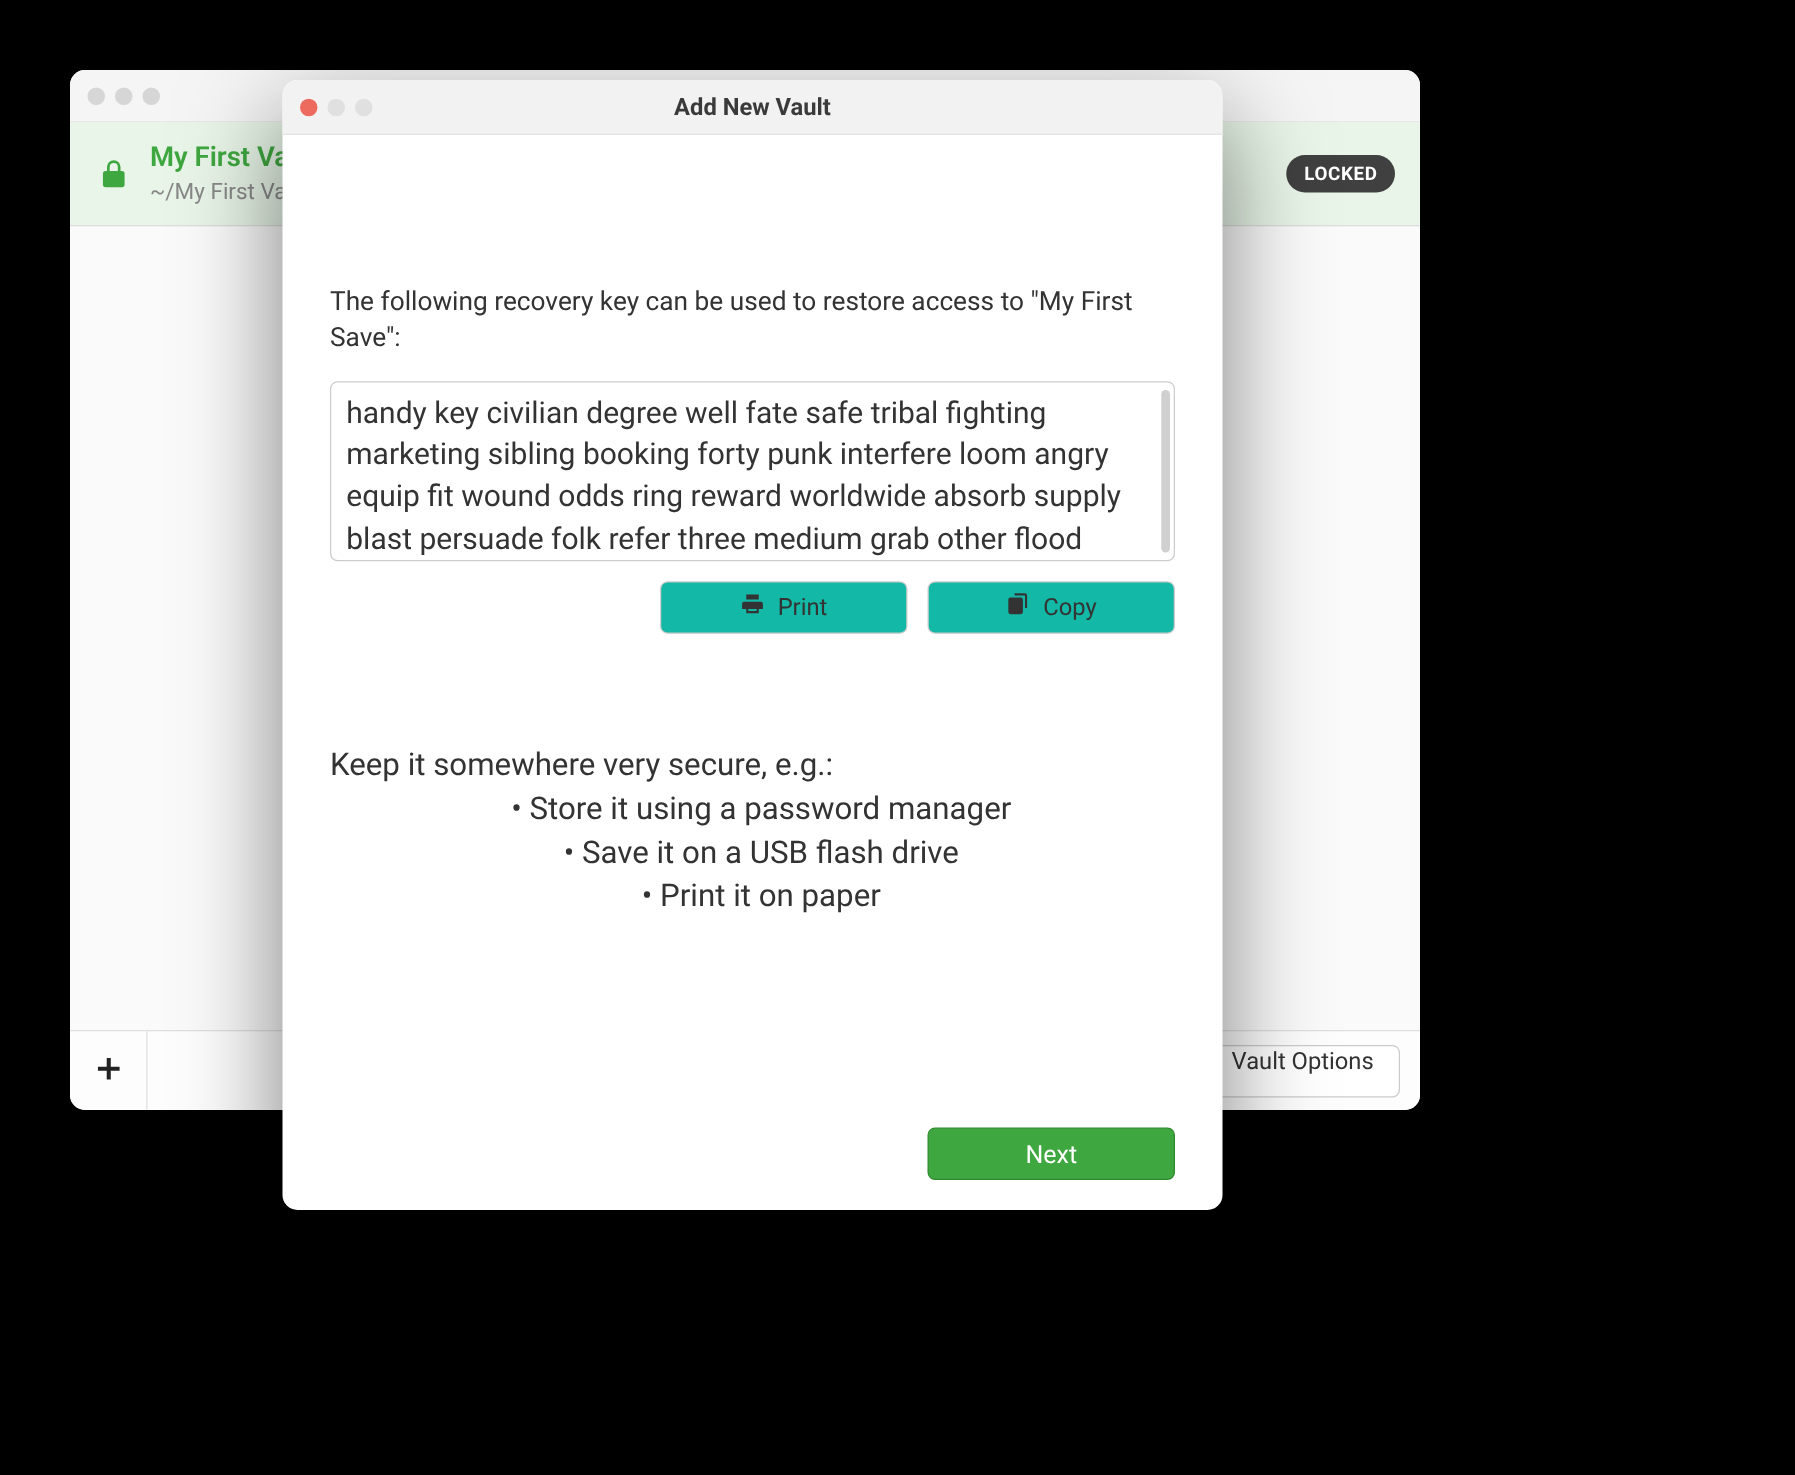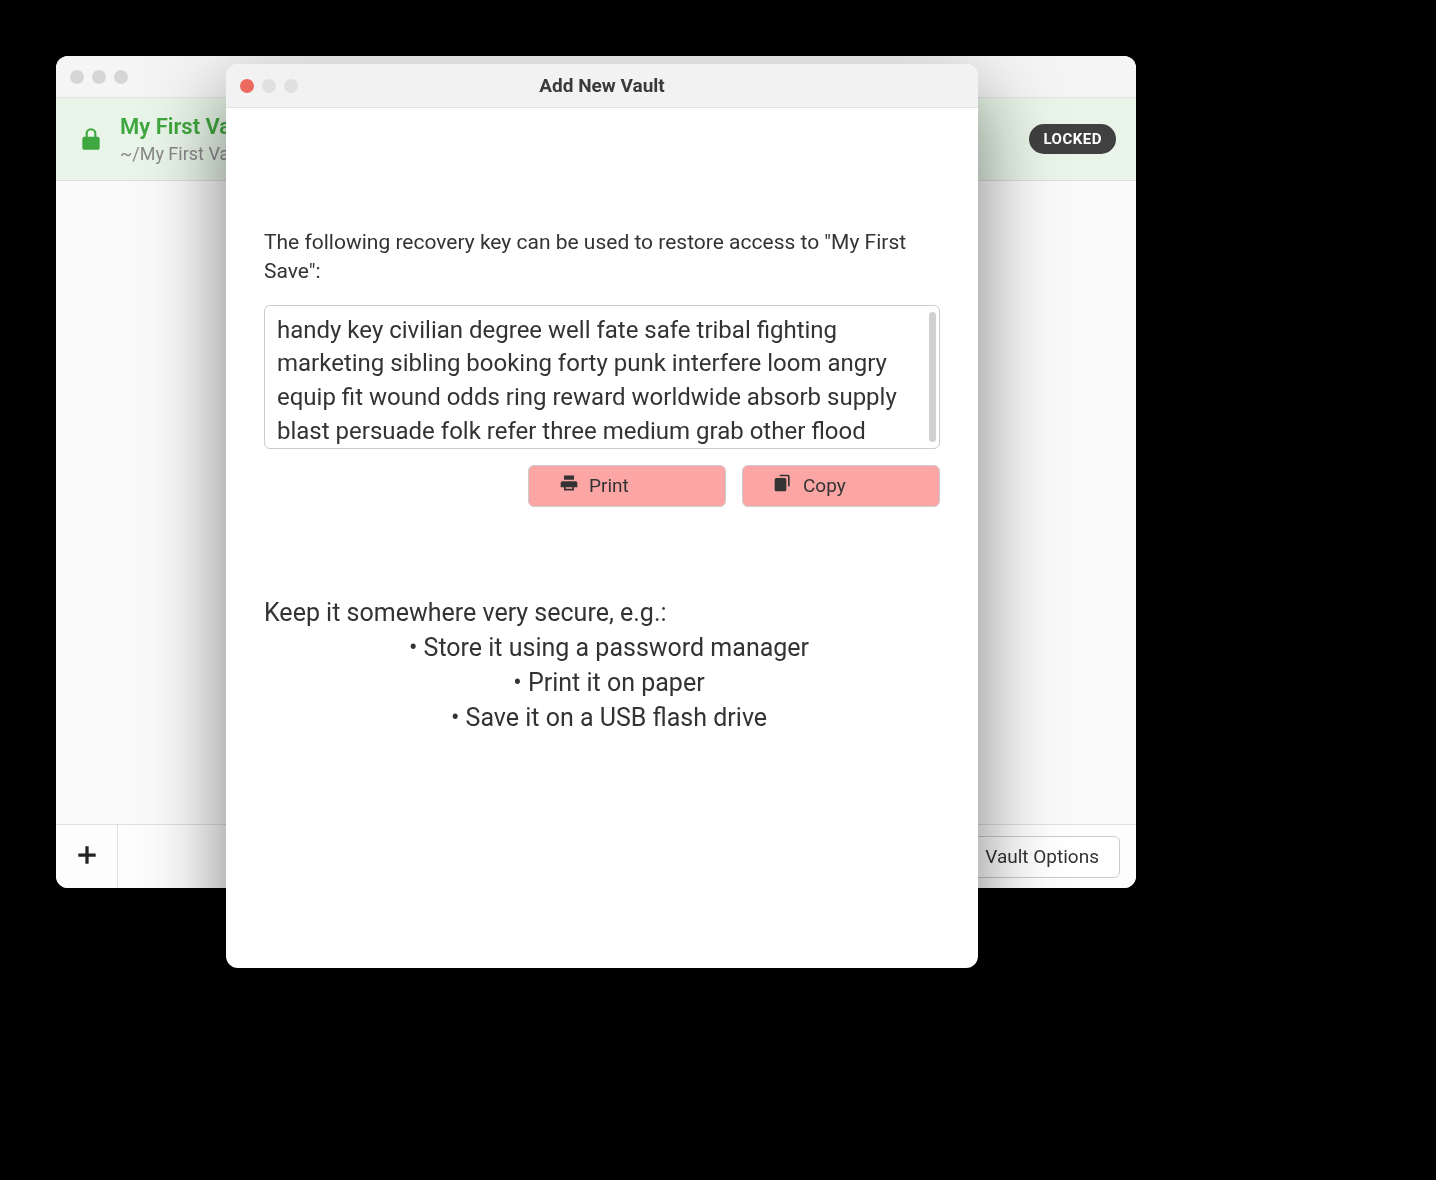--- a/index.html
+++ b/index.html
@@ -94,21 +94,20 @@
   position: absolute;
   right: 16px;
   height: 42px;
   padding: 0 20px;
   background: #fff;
   border: 1px solid #ccc;
   border-radius: 6px;
   font-size: 19px;
   color: #333;
   display: flex;
-  align-items: center;
   cursor: pointer;
 }
 
 
 .dialog {
   position: absolute;
   left: 226px;
   top: 64px;
   width: 752px;
   height: 904px;
@@ -171,31 +170,31 @@
 }
 .button-row {
   margin-top: 16px;
   display: flex;
   justify-content: flex-end;
   gap: 16px;
 }
 .btn {
   height: 42px;
   padding: 0 30px;
-  background: #fca5a5;
+  background: #14b8a6;
   border: 1px solid #ccc;
   border-radius: 6px;
   font-size: 19px;
   color: #333;
   display: flex;
   align-items: center;
   gap: 10px;
   cursor: pointer;
   min-width: 198px;
-  justify-content: flex-start;
+  justify-content: center;
 }
 .btn svg { width: 20px; height: 20px; }
 .advice {
   margin-top: 88px;
   font-size: 25px;
   color: #333;
   line-height: 1.4;
 }
 .advice-item { padding-left: 14px; text-align: center; }
 .dialog-footer {
@@ -293,18 +292,23 @@
               <path d="M8 2h10a2 2 0 012 2v12h-2V4H8V2zM4 6h10a2 2 0 012 2v12a2 2 0 01-2 2H4a2 2 0 01-2-2V8a2 2 0 012-2z"></path>
             </svg>
         </span>
         <span>Copy</span>
       </div>
     </div>
 
     <div class="advice">
       <div>Keep it somewhere very secure, e.g.:</div>
       <div class="advice-item">• Store it using a password manager</div>
+      <div class="advice-item">• Save it on a USB flash drive</div>
       <div class="advice-item">• Print it on paper</div>
-      <div class="advice-item">• Save it on a USB flash drive</div>
-    </div>
-
+    </div>
+
+    <div class="dialog-footer">
+      <div class="btn-primary">
+        <span>Next</span>
+      </div>
+    </div>
   </div>
 </div>
 
 </body></html>

